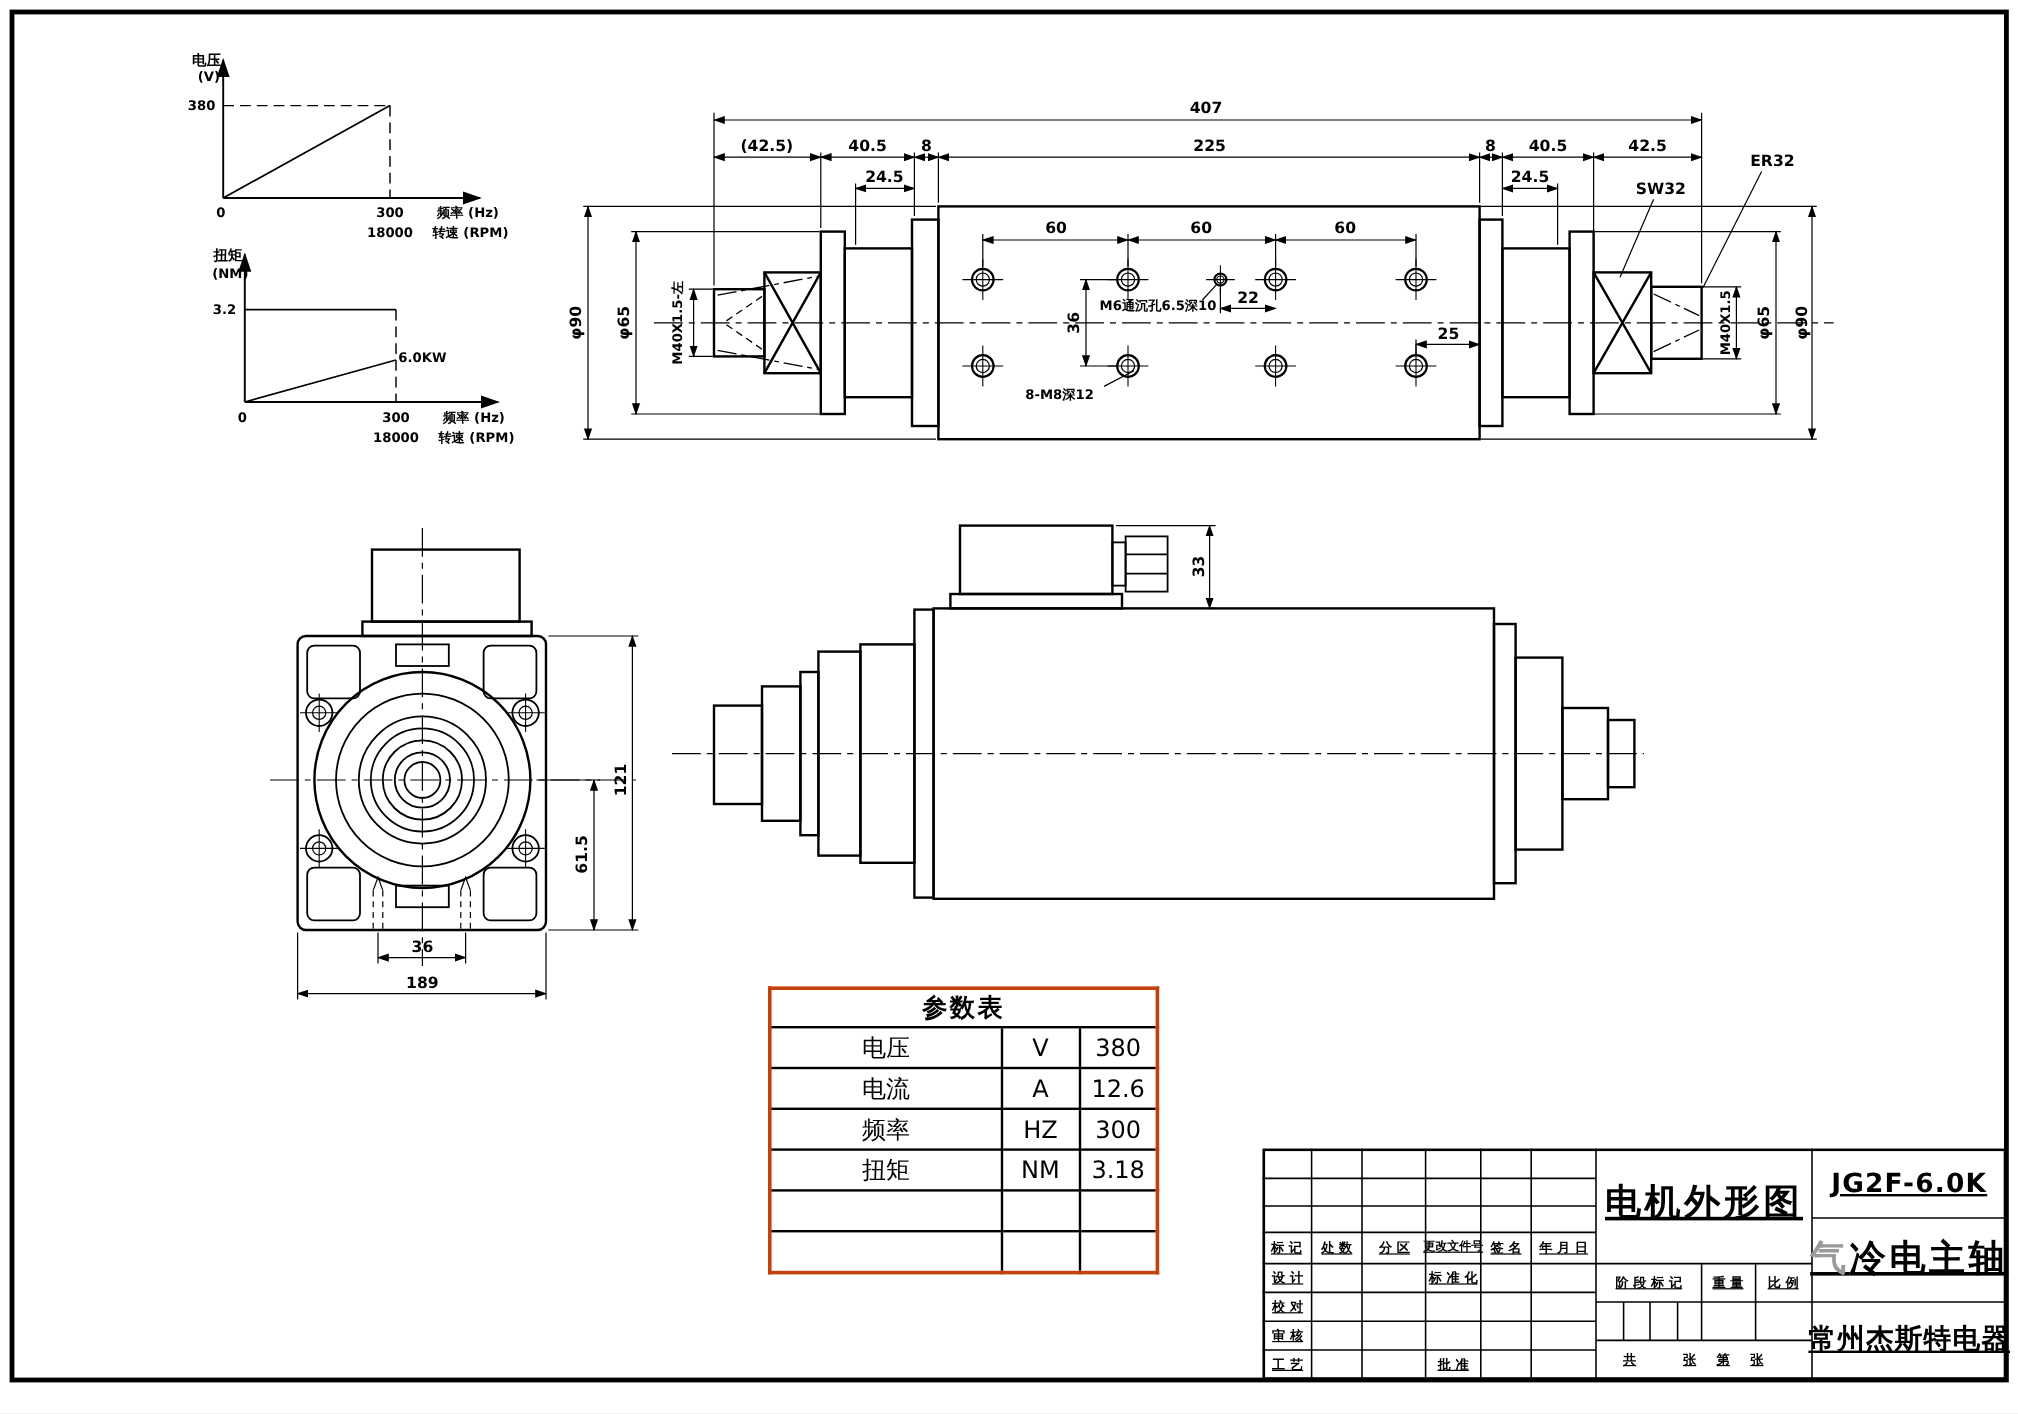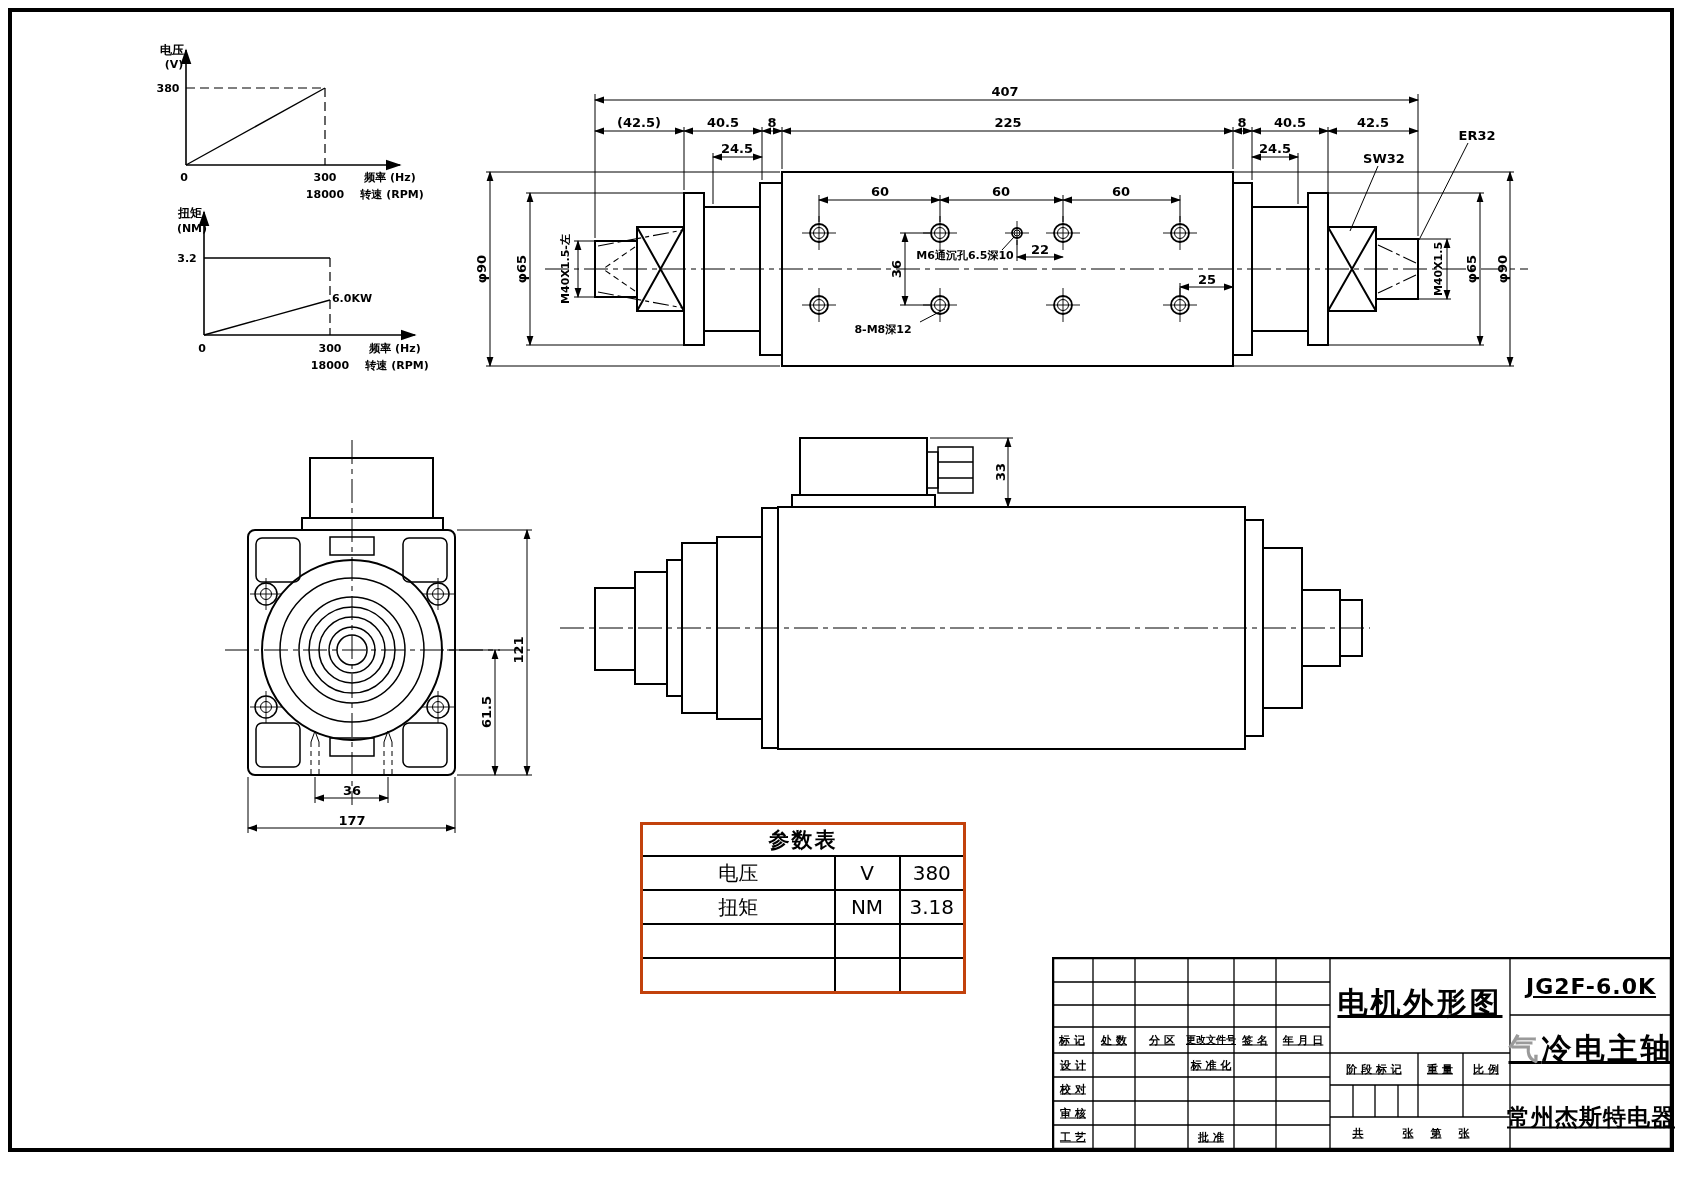--- a/index.html
+++ b/index.html
@@ -275,38 +275,48 @@
 <div class="lbl rot note" style="left:565px;top:269px;">M40X1.5-左</div>
 <div class="lbl rot note" style="left:1438px;top:269px;">M40X1.5</div>
 <div class="lbl" style="left:1384px;top:158px;">SW32</div>
 <div class="lbl" style="left:1477px;top:135px;">ER32</div>
 <div class="lbl note" style="left:965px;top:255px;">M6通沉孔6.5深10</div>
 <div class="lbl note" style="left:883px;top:329px;">8-M8深12</div>
 
 <div class="lbl rot" style="left:518px;top:650px;">121</div>
 <div class="lbl rot" style="left:486px;top:712px;">61.5</div>
 <div class="lbl" style="left:352px;top:790px;">36</div>
-<div class="lbl" style="left:352px;top:820px;">177</div>
+<div class="lbl" style="left:352px;top:820px;">189</div>
 
 <div class="lbl rot" style="left:1000px;top:472px;">33</div>
 
 <table class="ptable" style="left:640px;top:822px;width:323px;">
   <colgroup>
         <col style="width:193px">
         <col style="width:65px">
         <col style="width:65px">
       </colgroup>
   <tbody>
         <tr>
           <td colspan="3" class="tt">参数表</td>
         </tr>
   <tr>
     <td>电压</td>
     <td>V</td>
     <td>380</td>
+        </tr>
+  <tr>
+    <td>电流</td>
+    <td>A</td>
+    <td>12.6</td>
+        </tr>
+  <tr>
+    <td>频率</td>
+    <td>HZ</td>
+    <td>300</td>
         </tr>
   <tr>
     <td>扭矩</td>
     <td>NM</td>
     <td>3.18</td>
         </tr>
   <tr>
           <td></td>
           <td></td>
           <td></td>

